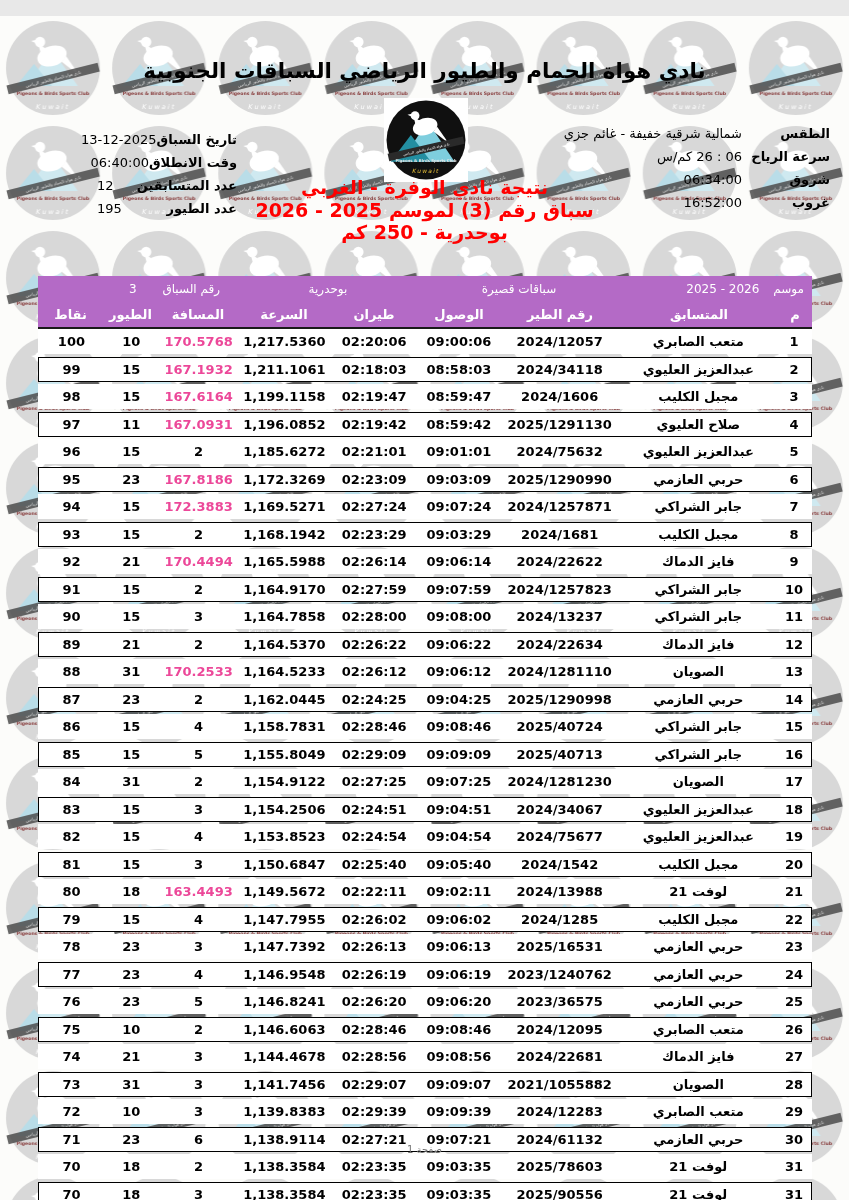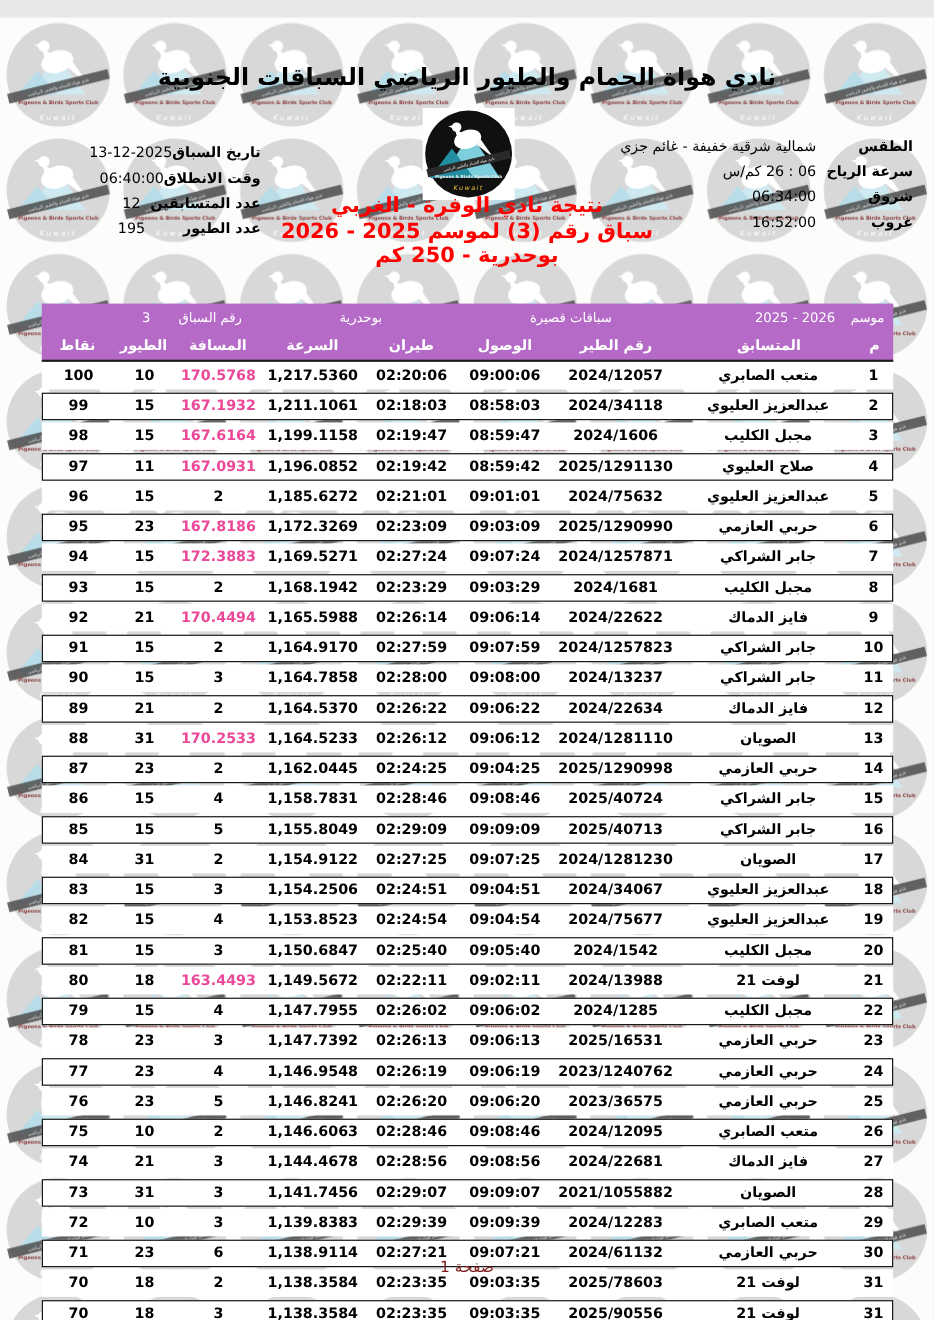--- a/index.html
+++ b/index.html
@@ -16,21 +16,21 @@
     top:42px;left:0;right:0;text-align:center;
     font-size:21.5px;font-weight:bold;color:#000;white-space:nowrap;
   }
   .logo-box{top:82px;left:384px;width:84px;height:84px;}
 
   .info-block{font-size:13px;color:#000;}
   .info-left{top:112px;left:45px;width:192px;}
   .info-right{top:106px;right:19px;width:278px;}
   .info-row{display:flex;height:23px;line-height:23px;white-space:nowrap;}
   .info-row .val{flex:1;text-align:left;font-weight:normal;}
-  .info-left  .info-row .val{text-align:center;direction:ltr;padding-left:52px;}
+  .info-left  .info-row .val{text-align:left;direction:ltr;padding-left:52px;}
   .info-right .info-row .val{text-align:right;}
   .info-row .lbl{font-weight:bold;text-align:right;}
   .info-left  .info-row .lbl{width:95px;}
   .info-right .info-row .lbl{width:88px;}
 
   .banner{top:160px;left:0;right:0;text-align:center;color:#f00;font-weight:bold;
           font-size:19px;line-height:22.5px;}
 
   .results{top:260px;left:38px;width:774px;}
   .thead{background:#b46ac6;color:#fff;border-bottom:2px solid #1a1a1a;}
@@ -46,21 +46,21 @@
   .trow{display:flex;height:23px;margin-bottom:2.5px;background:#fff;align-items:center;
         border:1px solid transparent;box-sizing:content-box;}
   .trow.boxed{border-color:#000;}
   .cell,.hcell{text-align:center;white-space:nowrap;}
   .cell{font-size:13px;font-weight:bold;color:#000;}
   .c0{width:34px;}.c1{width:158px;}.c2{width:120px;}.c3{width:82px;}.c4{width:88px;}
   .c5{width:92px;text-align:center;}.c6{width:80px;}.c7{width:55px;}.c8{width:65px;}
   .cell.c2,.cell.c3,.cell.c4,.cell.c5,.cell.c6{direction:ltr;}
   .cell.purple{color:#ec4899;}
 
-  .page-footer{top:1128px;left:0;right:0;text-align:center;font-size:14px;color:#7f1d1d;}
+  .page-footer{top:1128px;left:0;right:0;text-align:center;font-size:10px;color:#737373;}
 </style>
 </head>
 <body>
 
 <div class="page">
 
   <svg class="wm-svg" width="849" height="1200" aria-hidden="true">
     <defs>
       <pattern id="wm" width="106.125" height="105" patternUnits="userSpaceOnUse">
         <polygon points="28,52 62,6 98,52" fill="#cdeaf3"></polygon>

